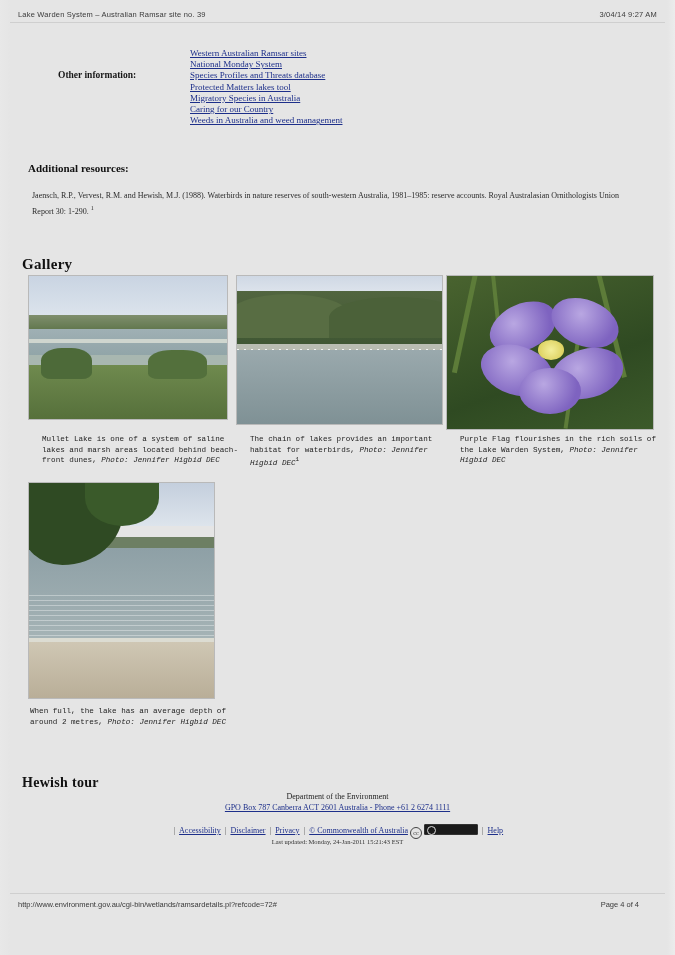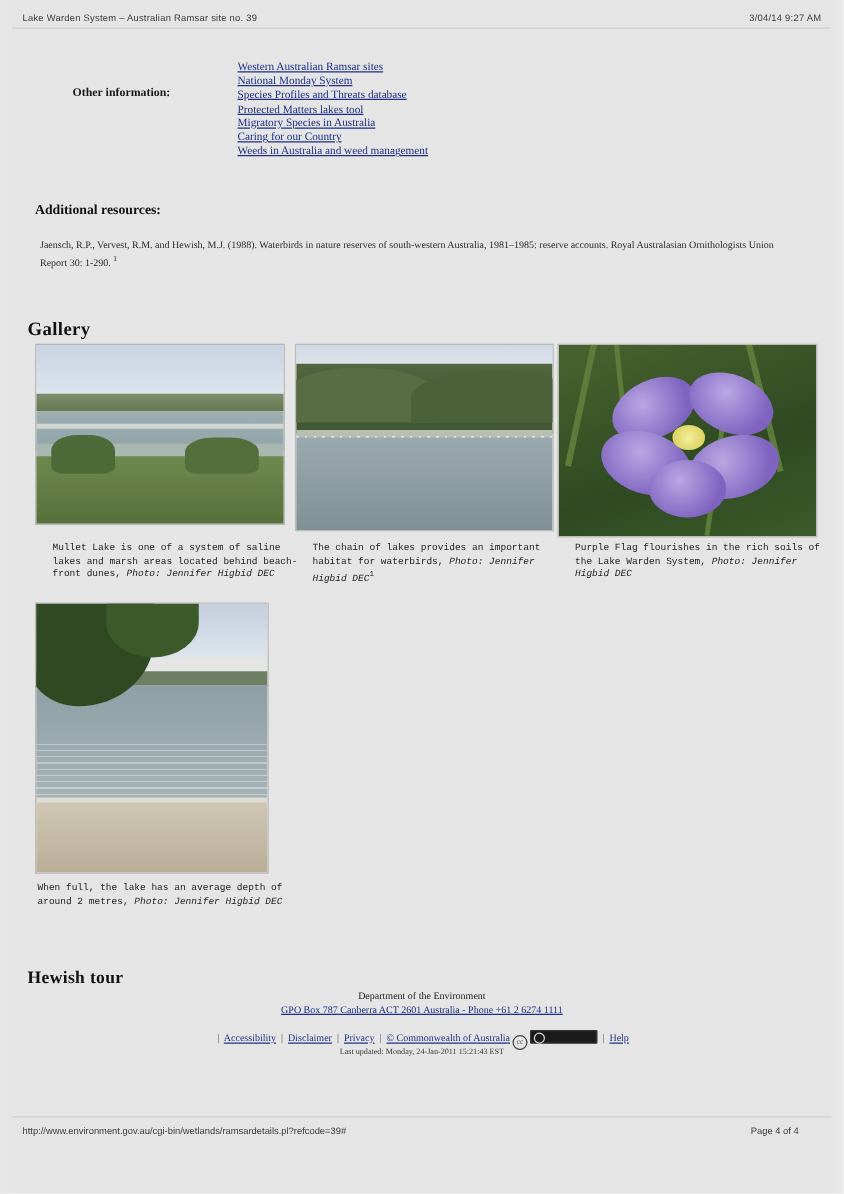--- a/index.html
+++ b/index.html
@@ -396,16 +396,16 @@
     <a href="#">© Commonwealth of Australia</a>
     <span class="cc-circle">cc</span>
     <span class="cc-badge"></span>
     <span class="sep">|</span>
     <a href="#">Help</a>
   </div>
 
   <div class="foot-updated">Last updated: Monday, 24-Jan-2011 15:21:43 EST</div>
 
   <div class="hr-bottom"></div>
-  <div class="ftr ftr-left">http://www.environment.gov.au/cgi-bin/wetlands/ramsardetails.pl?refcode=39#</div>
+  <div class="ftr ftr-left">http://www.environment.gov.au/cgi-bin/wetlands/ramsardetails.pl?refcode=72#</div>
   <div class="ftr ftr-right">Page 4 of 4</div>
 
 </div>
 
 </body></html>

